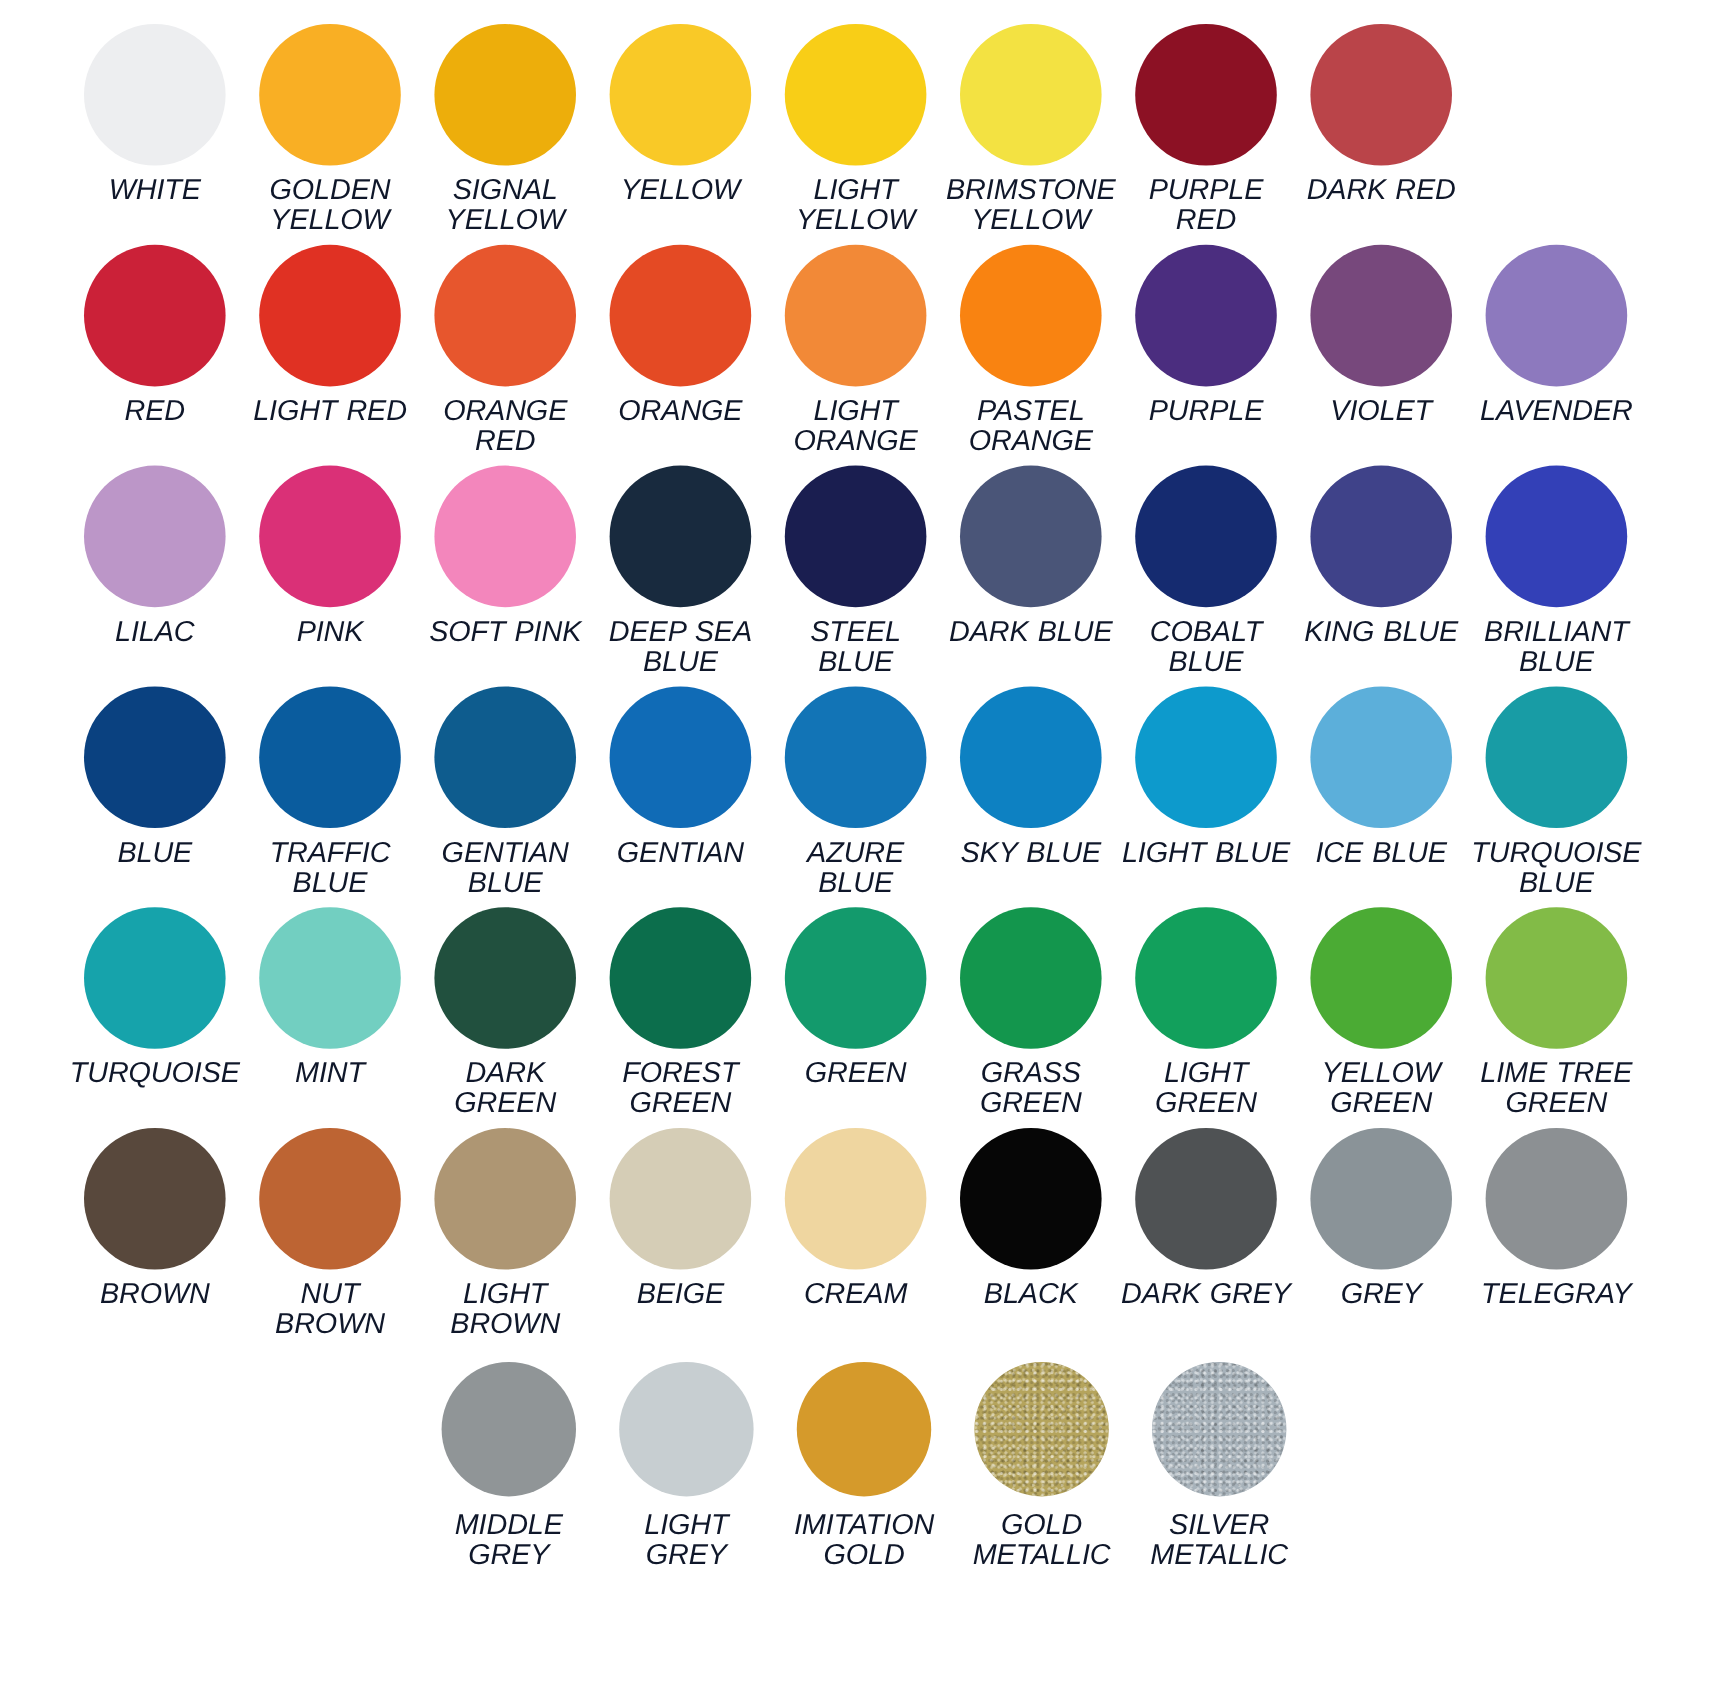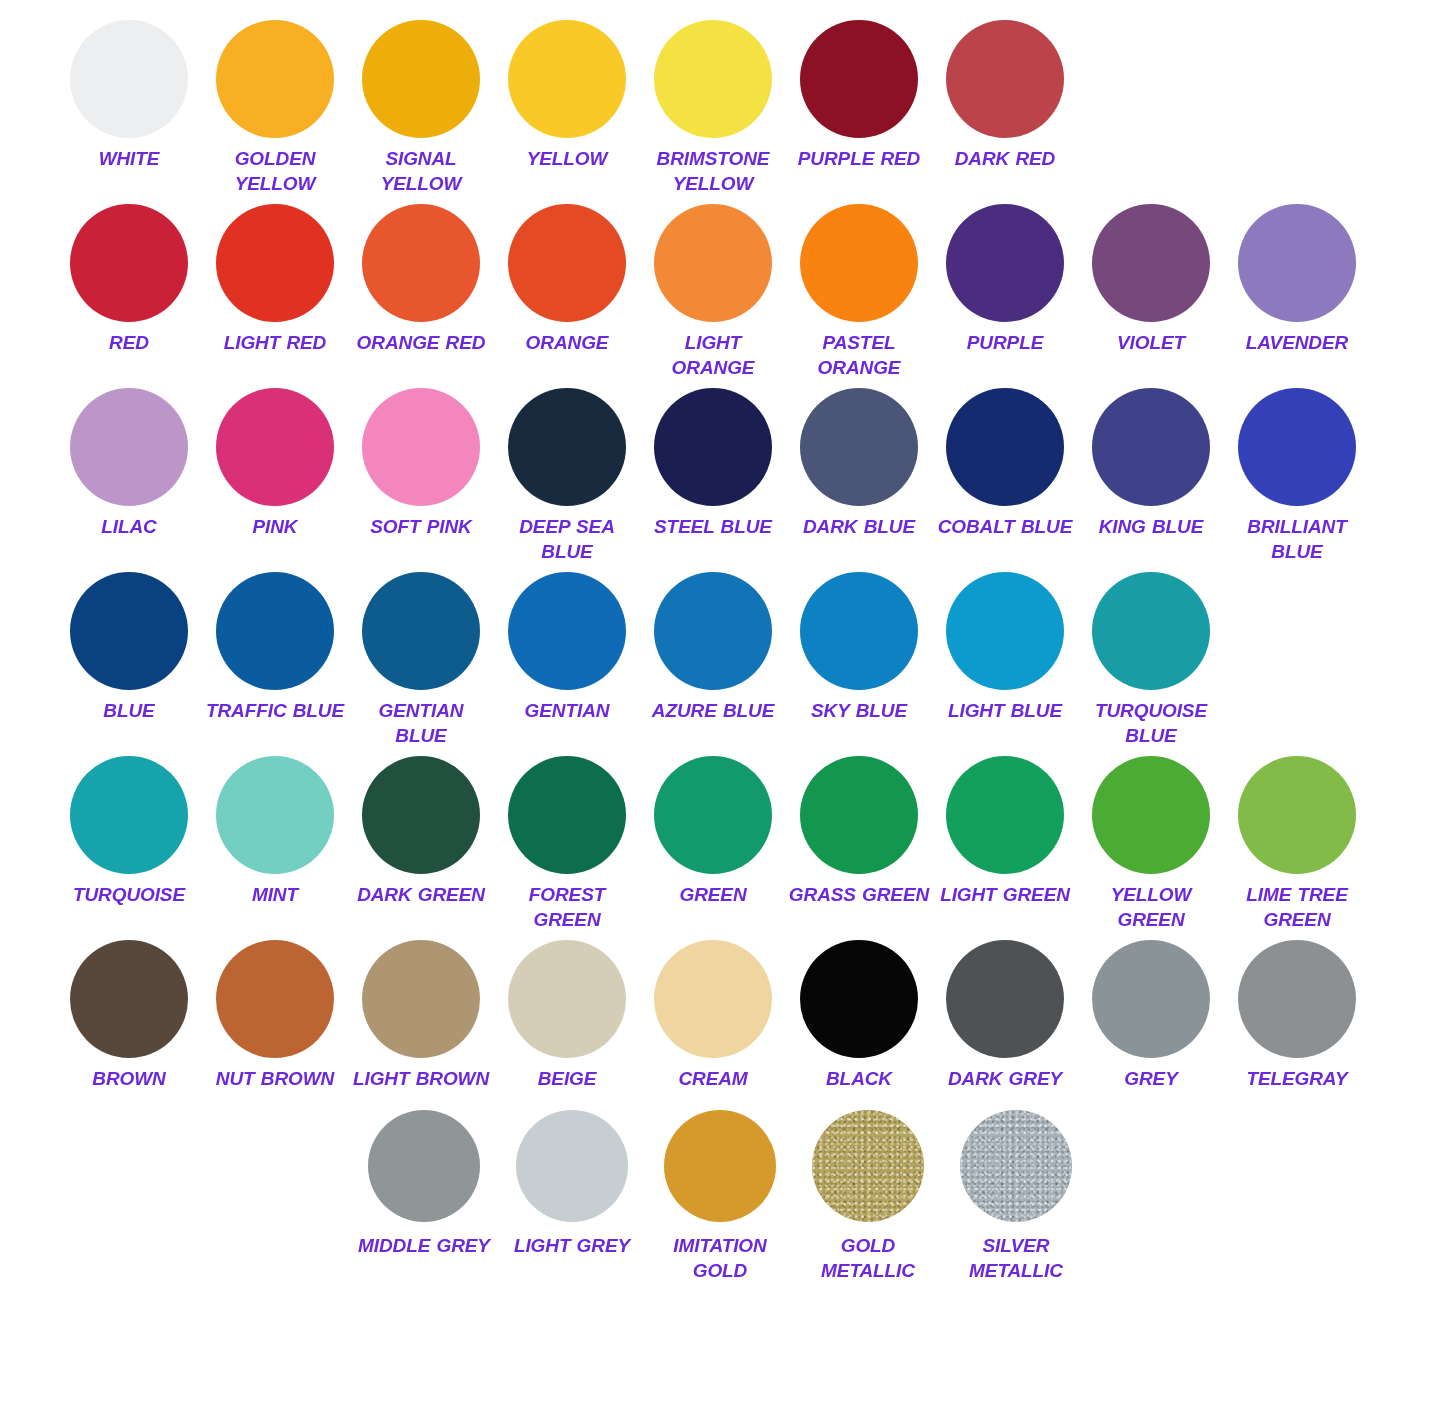--- a/index.html
+++ b/index.html
@@ -76,26 +76,26 @@
       radial-gradient(circle at 38% 62%, rgba(255,255,255,.42) 0 1px, transparent 1.6px),
       radial-gradient(circle at 82% 72%, rgba(0,0,0,.18) 0 1px, transparent 1.6px),
       radial-gradient(circle at 12% 84%, rgba(255,255,255,.4) 0 1px, transparent 1.6px),
       radial-gradient(circle at 54% 44%, rgba(0,0,0,.16) 0 1px, transparent 1.6px);
     background-size: 7px 7px, 9px 9px, 6px 6px, 11px 11px, 8px 8px, 5px 5px;
     mix-blend-mode: normal;
     opacity: .9;
   }
   .swatch-label {
     margin-top: 2px;
-    font-size: 19px;
+    font-size: 24px;
     line-height: 25px;
-    font-weight: 700;
+    font-weight: 400;
     font-style: italic;
     letter-spacing: -0.1px;
-    color: #6d28d9;
+    color: #0f172a;
     text-align: center;
     text-transform: uppercase;
     max-width: 142px;
     word-spacing: 1px;
   }
 </style>
 </head>
 <body>
 
 <div id="chart">
@@ -119,20 +119,26 @@
         <div class="swatch-label">SIGNAL YELLOW</div>
       </div>
       <div class="swatch-cell">
         <div class="dot-wrap">
           <span class="dot" style="background-color: rgb(249, 201, 39);"></span>
         </div>
         <div class="swatch-label">YELLOW</div>
       </div>
       <div class="swatch-cell">
         <div class="dot-wrap">
+          <span class="dot" style="background-color: rgb(248, 206, 23);"></span>
+        </div>
+        <div class="swatch-label">LIGHT YELLOW</div>
+      </div>
+      <div class="swatch-cell">
+        <div class="dot-wrap">
           <span class="dot" style="background-color: rgb(243, 226, 66);"></span>
         </div>
         <div class="swatch-label">BRIMSTONE YELLOW</div>
       </div>
       <div class="swatch-cell">
         <div class="dot-wrap">
           <span class="dot" style="background-color: rgb(140, 17, 36);"></span>
         </div>
         <div class="swatch-label">PURPLE RED</div>
       </div>
@@ -290,20 +296,26 @@
         <div class="dot-wrap">
           <span class="dot" style="background-color: rgb(13, 129, 194);"></span>
         </div>
         <div class="swatch-label">SKY BLUE</div>
       </div>
       <div class="swatch-cell">
         <div class="dot-wrap">
           <span class="dot" style="background-color: rgb(13, 154, 204);"></span>
         </div>
         <div class="swatch-label">LIGHT BLUE</div>
+      </div>
+      <div class="swatch-cell">
+        <div class="dot-wrap">
+          <span class="dot" style="background-color: rgb(92, 175, 218);"></span>
+        </div>
+        <div class="swatch-label">ICE BLUE</div>
       </div>
       <div class="swatch-cell">
         <div class="dot-wrap">
           <span class="dot" style="background-color: rgb(24, 156, 165);"></span>
         </div>
         <div class="swatch-label">TURQUOISE BLUE</div>
       </div>
     </div>
     <div class="swatch-row">
       <div class="swatch-cell">

